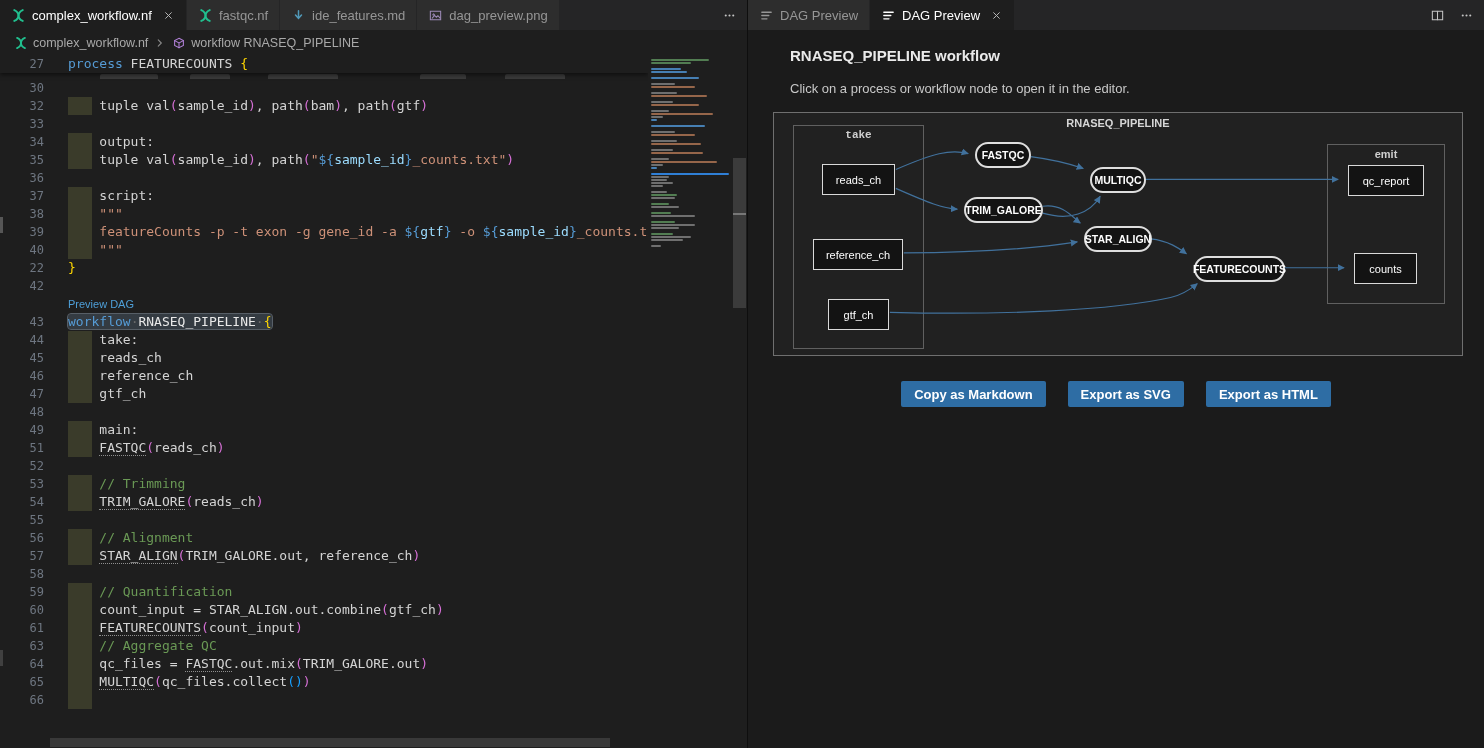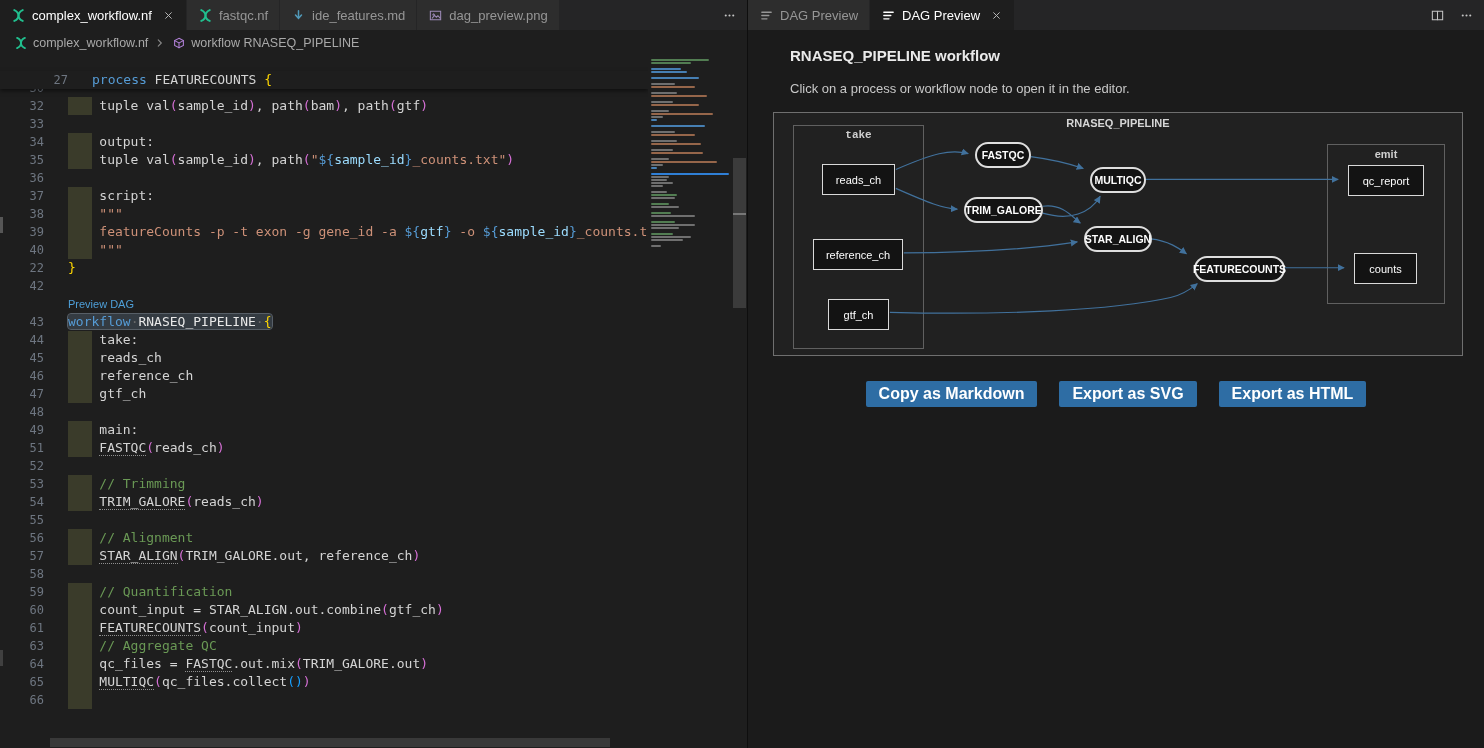--- a/index.html
+++ b/index.html
@@ -24,22 +24,22 @@
   .breadcrumb { height:25px; display:flex; align-items:center; gap:5px; padding-left:14px;
                 font-size:12.5px; color:#a9a9a9; background:#1e1e1e; }
   .crumb { display:flex; align-items:center; gap:5px; cursor:pointer; }
 
   
   .editor { position:absolute; left:0; top:55px; width:747px; bottom:0; overflow:hidden; background:#1e1e1e; }
   .row  { position:relative; height:18px; font:13px/18px "DejaVu Sans Mono",monospace; }
   .ln   { position:absolute; left:0; top:0; width:44px; text-align:right; color:#6e7681; font-size:12px; }
   .tx   { position:absolute; left:68px; top:0; white-space:pre; color:#d4d4d4; }
   .ib   { position:absolute; left:68px; top:0; width:24px; height:18px; background:#3a3b2a; }
-  .sticky { position:absolute; top:16px; left:0; width:648px; height:18px; background:#1e1e1e; z-index:6;
-            box-shadow:0 2px 4px rgba(0,0,0,.5);padding-left:24px; }
+  .sticky { position:absolute; top:0; left:0; width:648px; height:18px; background:#1e1e1e; z-index:6;
+            box-shadow:0 2px 4px rgba(0,0,0,.5); }
   .sliver { position:absolute; top:18px; left:0; width:648px; height:6px; overflow:hidden; z-index:4; }
   .sliver i { position:absolute; top:1px; height:5px; background:#3a3a3a; border-radius:2px 2px 0 0; }
   .codearea { position:absolute; top:24px; left:0; width:648px; bottom:0; overflow:hidden; }
   .lens span { position:absolute; left:68px; top:0; font:11px/18px "Liberation Sans",sans-serif; color:#4e9fd8; cursor:pointer; }
 
   
   .kw  { color:#569cd6; }
   .pl  { color:#d4d4d4; }
   .str { color:#ce9178; }
   .ip  { color:#569cd6; }
@@ -70,21 +70,21 @@
   .dag-title { position:absolute; left:0; top:4px; width:100%; text-align:center; font-size:11px; font-weight:bold; color:#d6d6d6; }
   .cluster { position:absolute; border:1px solid #606060; }
   .cluster b { position:absolute; left:0; top:3px; width:100%; text-align:center; font-size:11px; font-weight:bold; color:#cfcfcf; }
   .node { position:absolute; background:#131313; color:#fdfdfd; display:flex; align-items:center; justify-content:center;
           font-size:11px; cursor:pointer; z-index:3; }
   .node.rectn { border:1.5px solid #d9d9d9; }
   .node.pill  { border:2px solid #dedede; border-radius:14px; font-size:10.5px; font-weight:bold; }
   svg.edges { position:absolute; left:0; top:0; width:100%; height:100%; z-index:2; }
 
   .btnrow { position:absolute; left:0; top:351px; width:100%; display:flex; justify-content:center; gap:22px; }
-  .btn { height:26px; padding:0 13px; background:#2e6da4; color:#ffffff; font-size:16px; font-weight:bold;
+  .btn { height:26px; padding:0 13px; background:#2e6da4; color:#ffffff; font-size:13px; font-weight:bold;
          display:flex; align-items:center; border:none; border-radius:2px; cursor:pointer; }
 
   .icon { display:inline-flex; align-items:center; justify-content:center; }
 </style>
 </head>
 <body>
 
 <div class="window">
 
   <div class="left-group">

